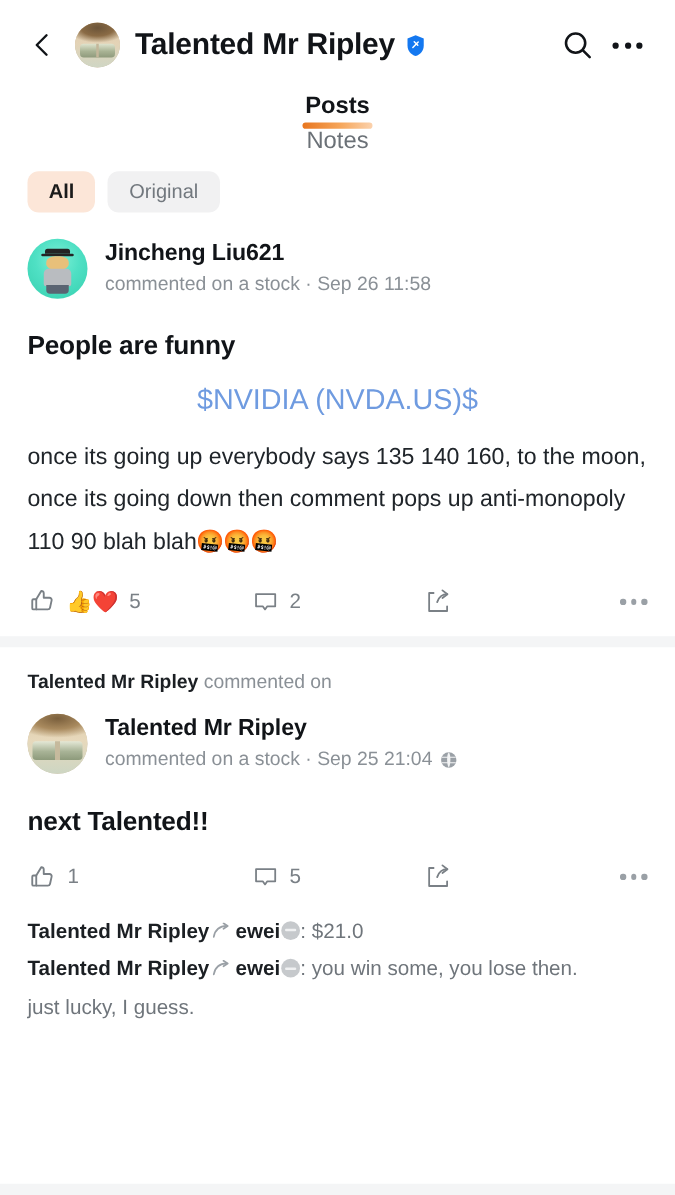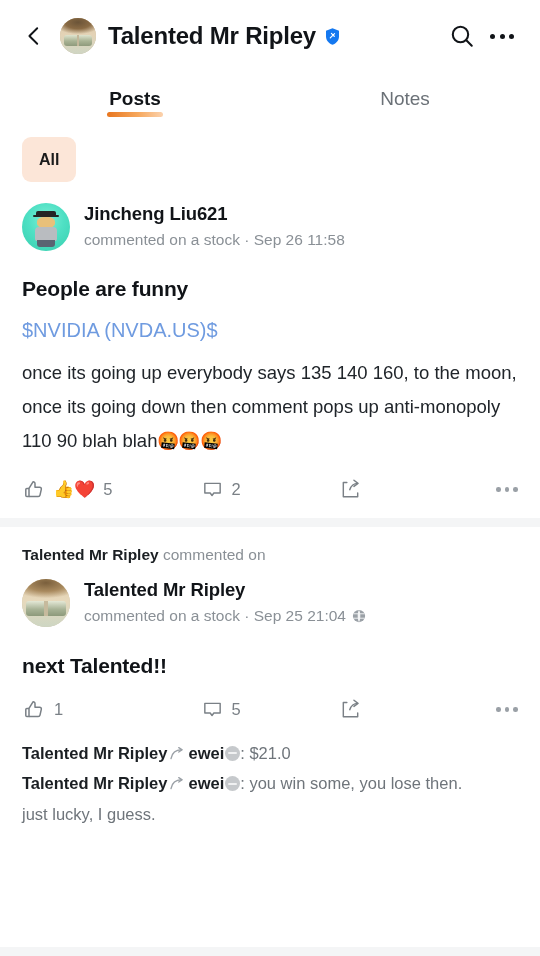--- a/index.html
+++ b/index.html
@@ -82,20 +82,21 @@
   }
   .dots-h { display: flex; gap: 4.5px; align-items: center; }
   .dots-h i { width: 5px; height: 5px; border-radius: 50%; background: #111418; display: block; }
 
   
   .tabs {
     display: flex;
     height: 56px;
     align-items: center;
     background: #fff;
+    flex-direction: column;
   }
   .tab {
     flex: 1 1 50%;
     text-align: center;
     font-size: 19px;
     color: #6b7177;
     position: relative;
     cursor: pointer;
     height: 100%;
     display: flex; align-items: center; justify-content: center;
@@ -113,21 +114,21 @@
   }
 
   
   .chips {
     display: flex;
     gap: 10px;
     padding: 9px 22px 10px 22px;
     background: #fff;
   }
   .chip {
-    height: 45px;
+    height: 33px;
     padding: 0 17px;
     border-radius: 9px;
     display: flex; align-items: center;
     font-size: 16px;
     cursor: pointer;
     white-space: nowrap;
   }
   .chip.sel { background: #fce6d8; color: #1b1b1b; font-weight: bold; }
   .chip.unsel { background: #f1f1f2; color: #72787e; }
 
@@ -214,25 +215,26 @@
   .globe-ic { display: inline-block; width: 14px; height: 14px; flex: 0 0 auto; }
 
   .post-title {
     font-size: 21px;
     font-weight: bold;
     color: #111418;
     letter-spacing: -0.2px;
     margin-top: 22px;
   }
   .stock-tag {
-    font-size: 20px;
+    font-size: 23px;
     color: #6f9be0;
     margin-top: 16px;
     cursor: pointer;
     line-height: 1.3;
+    text-align: center;
   }
   .post-body {
     font-size: 18.5px;
     color: #20252a;
     line-height: 1.82;
     margin-top: 13px;
     word-wrap: break-word;
   }
   .emo { font-size: 18px; letter-spacing: -1px; }
 
@@ -330,20 +332,21 @@
   <div class="tab active">
     <span class="tab-label">Posts</span>
   </div>
   <div class="tab">
     <span class="tab-label">Notes</span>
   </div>
 </div>
 
 <div class="chips">
   <div class="chip sel">All</div>
+  <div class="chip unsel">Original</div>
 </div>
 
 <div class="post">
 
   <div class="author-row">
     <div class="av av-toon">
       <div class="hat"></div>
       <div class="brim"></div>
       <div class="head"></div>
       <div class="body"></div>

